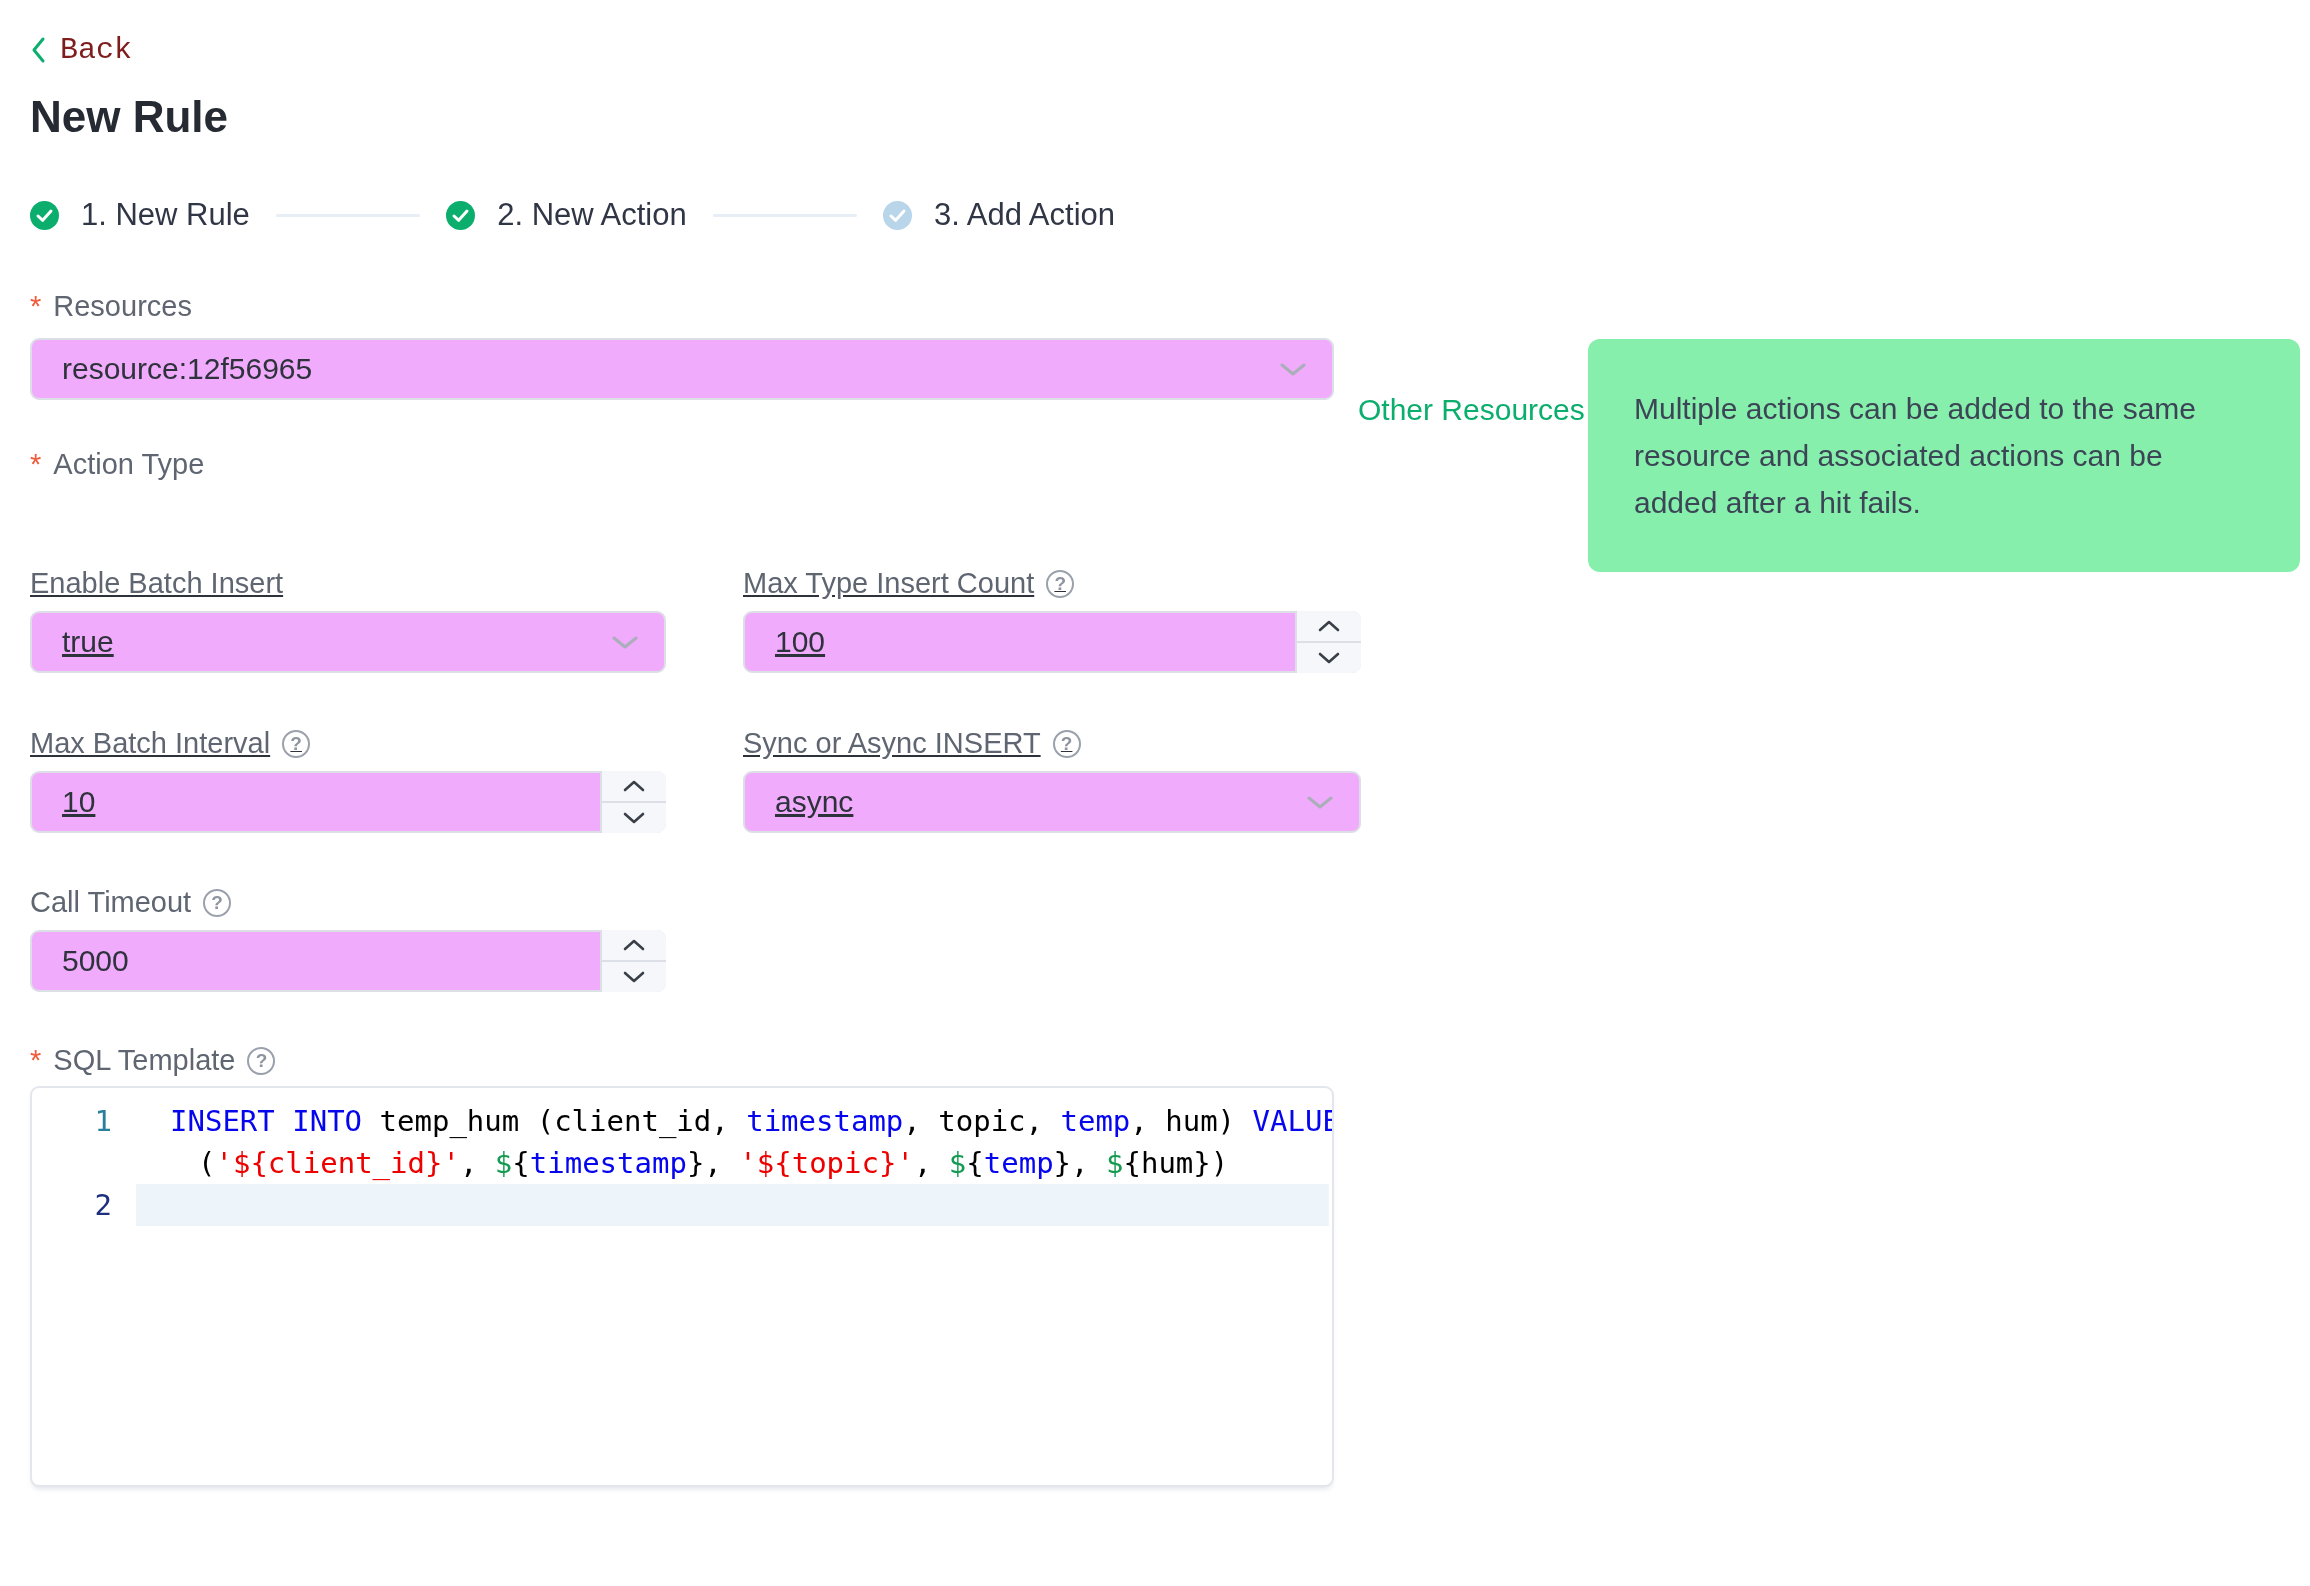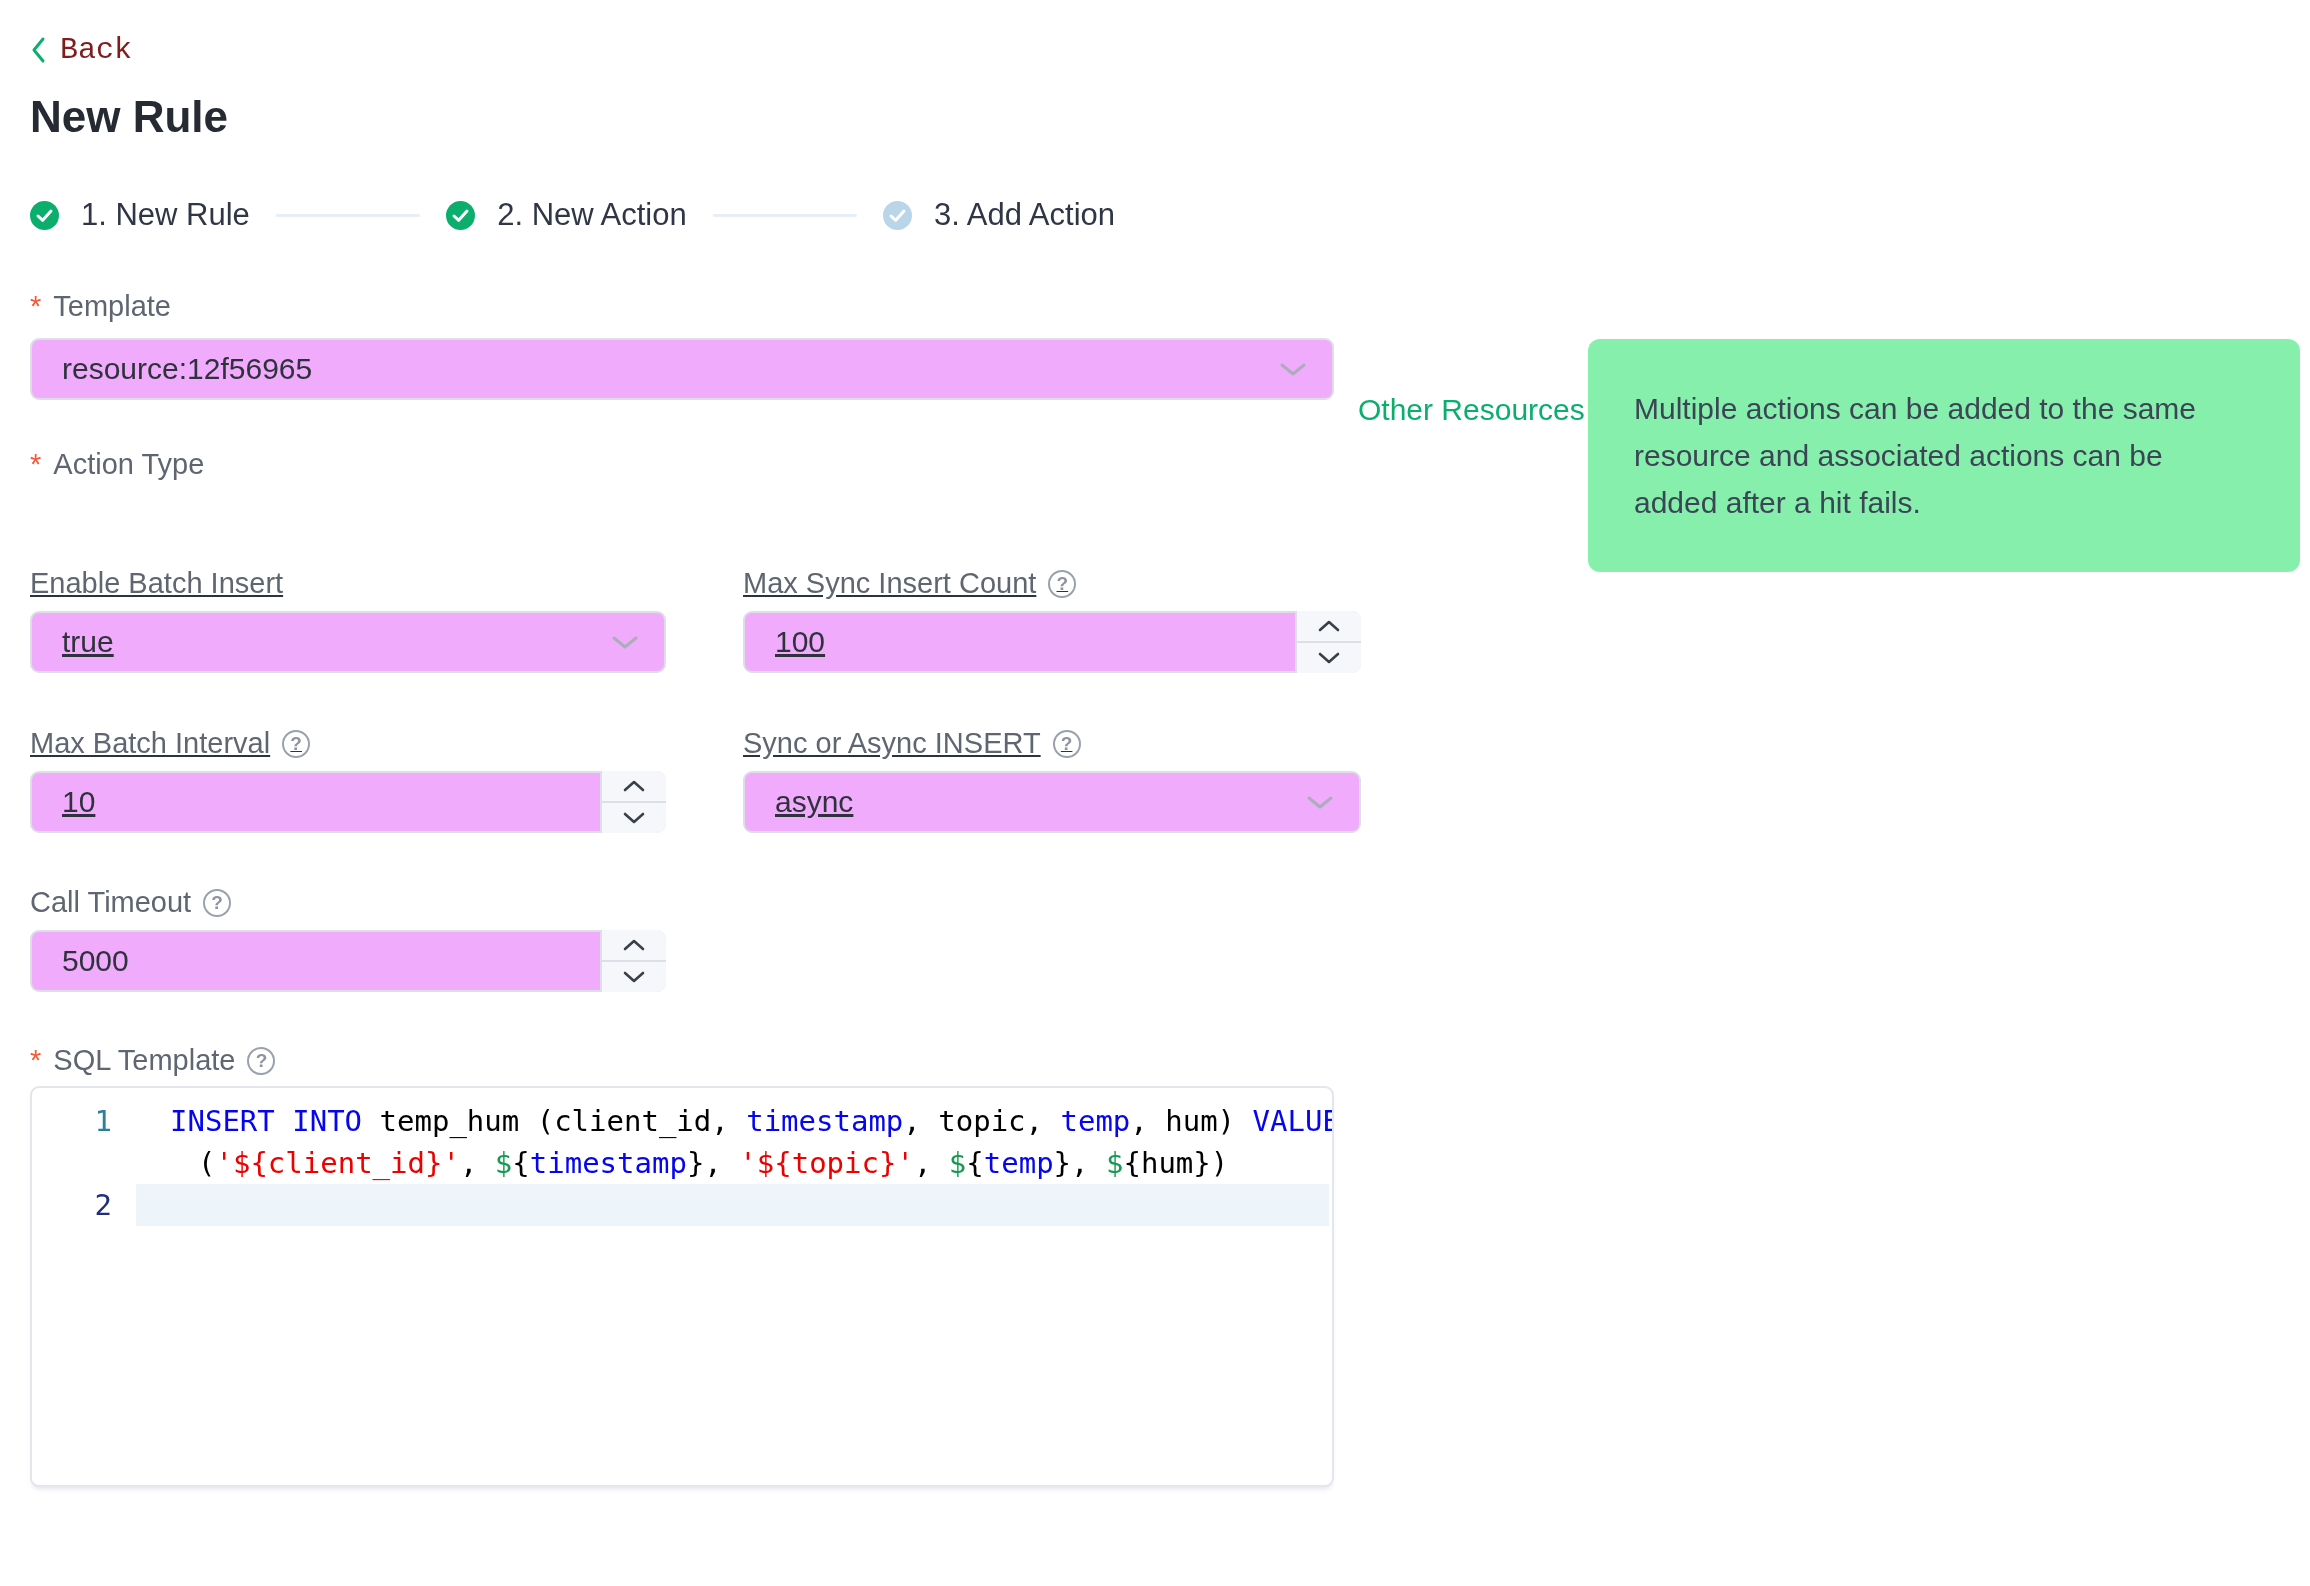--- a/index.html
+++ b/index.html
@@ -117,21 +117,21 @@
       <span class="step-label">3. Add Action</span>
     </div>
   </div>
 
   
 
   
   <div class="f-resources">
     <div class="field-label">
       <span class="req">*</span>
-      <span>Template</span>
+      <span>Resources</span>
     </div>
     <div class="control full mt14">
       <span>resource:12f56965</span>
       <svg class="sel-chevron" width="26" height="14" viewBox="0 0 26 14">
         <polyline points="2,2 13,11 24,2" fill="none" stroke="#a9aeb8" stroke-width="3" stroke-linecap="round" stroke-linejoin="round"></polyline>
       </svg>
     </div>
     <a class="other-link">Other Resources</a>
   </div>
 
@@ -156,21 +156,21 @@
       </div>
       <div class="control mt10">
         <span>true</span>
         <svg class="sel-chevron" width="26" height="14" viewBox="0 0 26 14">
           <polyline points="2,2 13,11 24,2" fill="none" stroke="#a9aeb8" stroke-width="3" stroke-linecap="round" stroke-linejoin="round"></polyline>
         </svg>
       </div>
     </div>
     <div>
       <div class="field-label">
-        <span>Max Sync Insert Count</span>
+        <span>Max Type Insert Count</span>
         <span class="help">?</span>
       </div>
       <div class="control number mt10">
         <span>100</span>
         <span class="num-stepper">
           <span class="step-btn up">
             <svg width="22" height="12" viewBox="0 0 22 12">
                 <polyline points="2,10 11,2 20,10" fill="none" stroke="#3a4049" stroke-width="2.6" stroke-linecap="round" stroke-linejoin="round"></polyline>
               </svg>
           </span>

